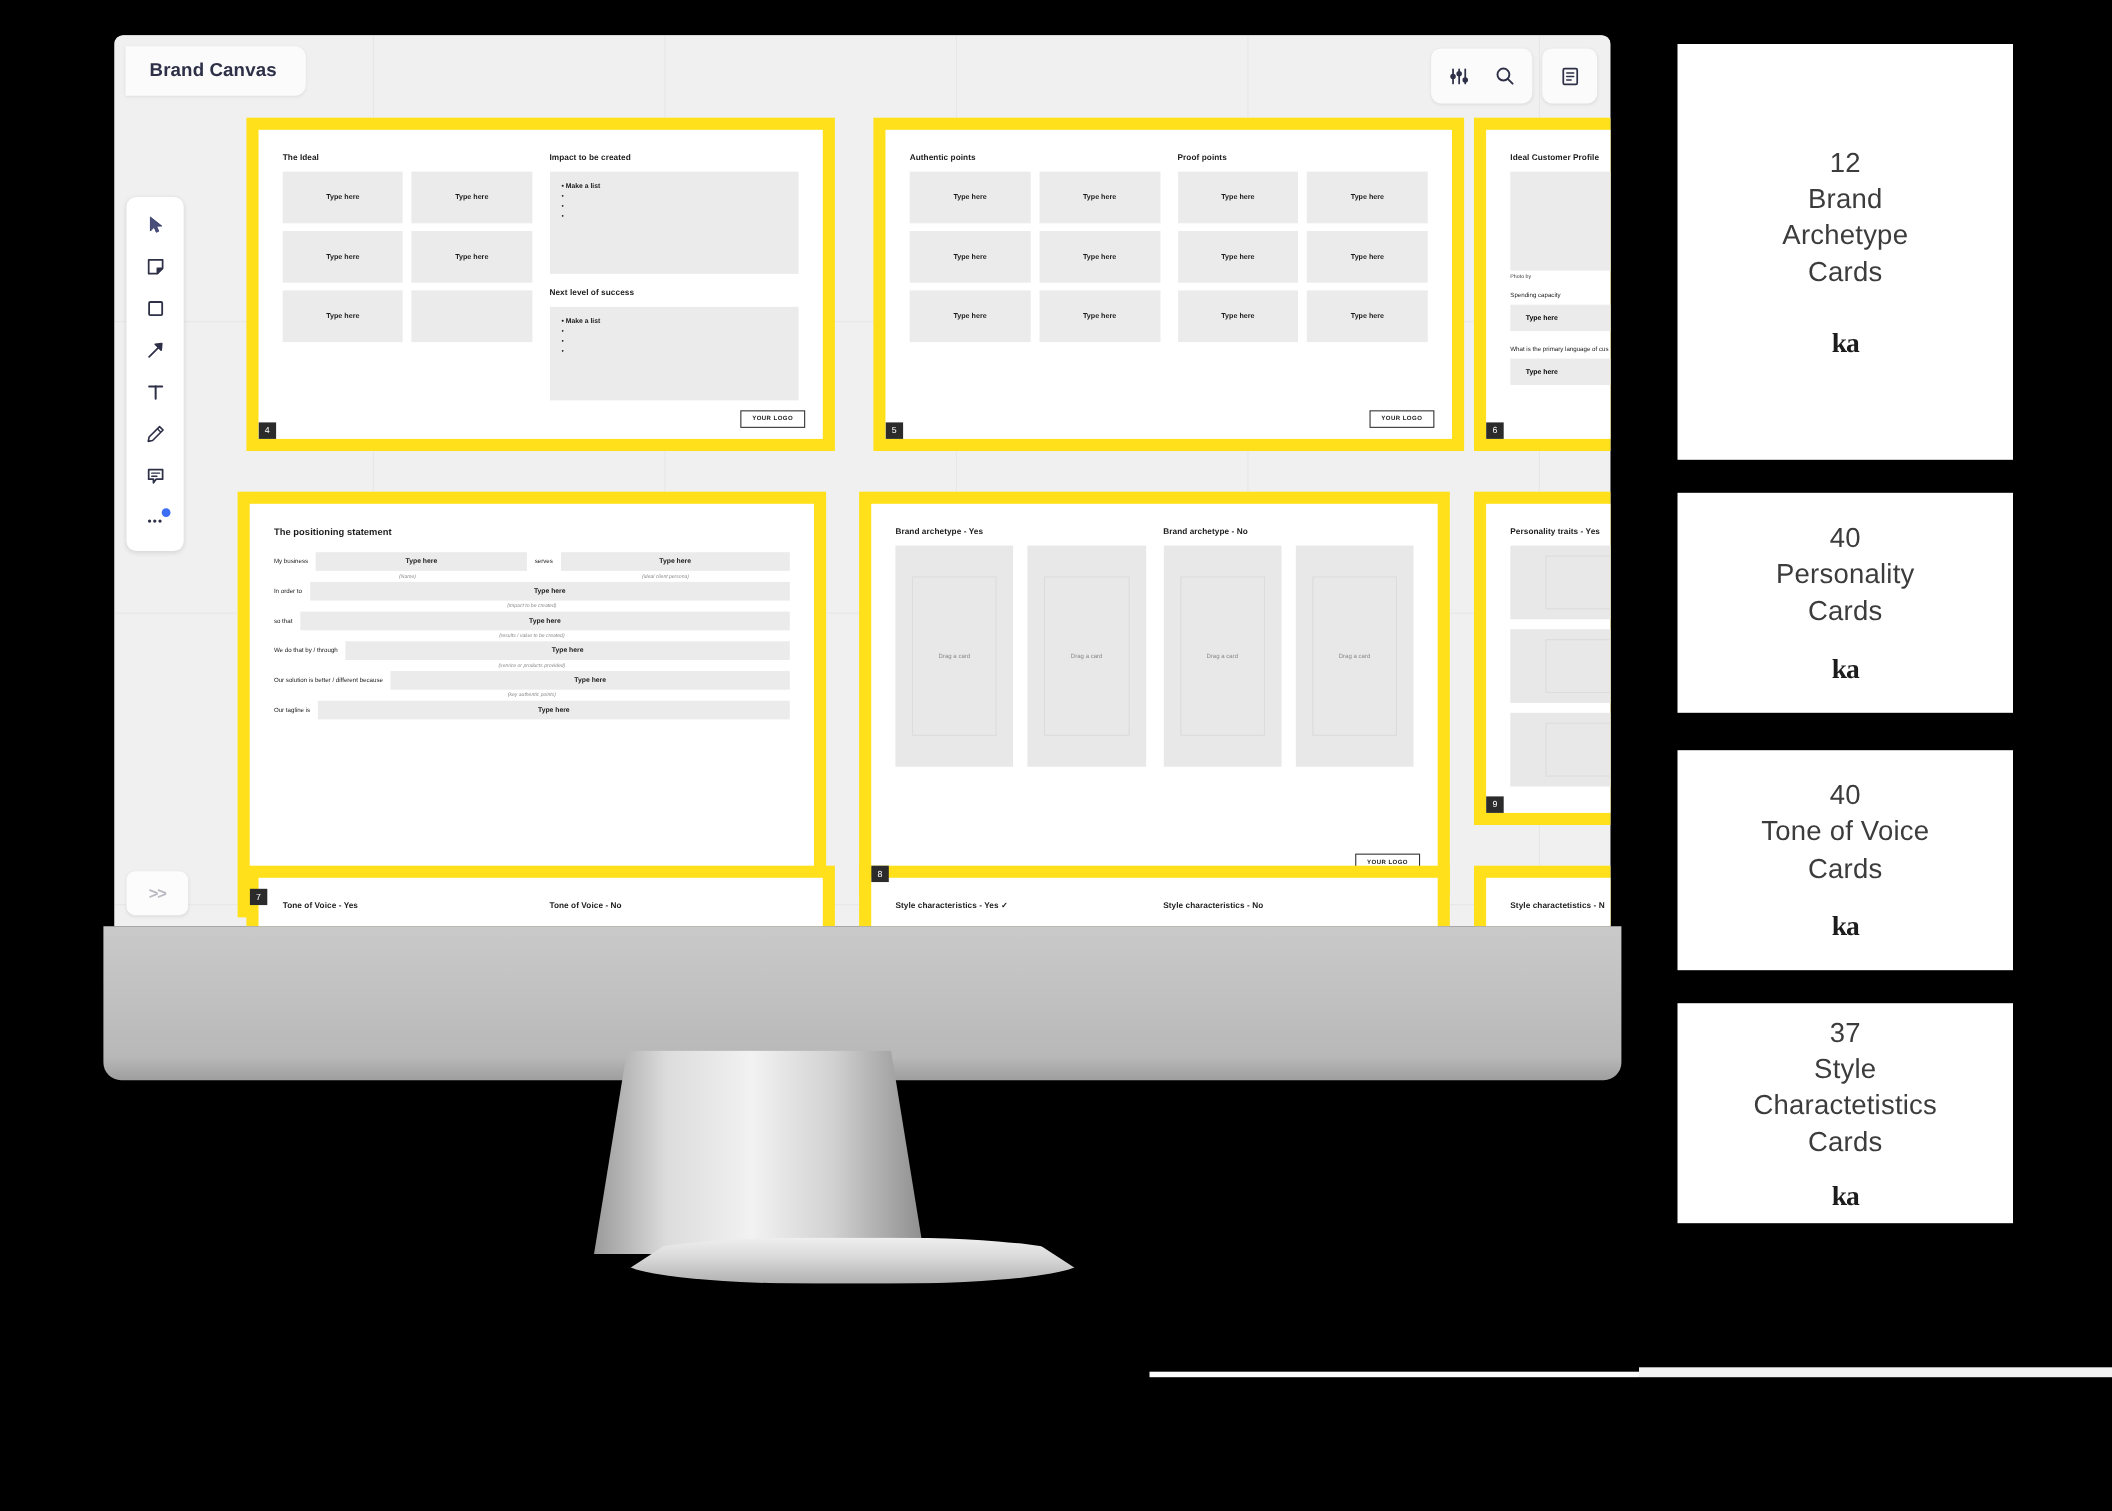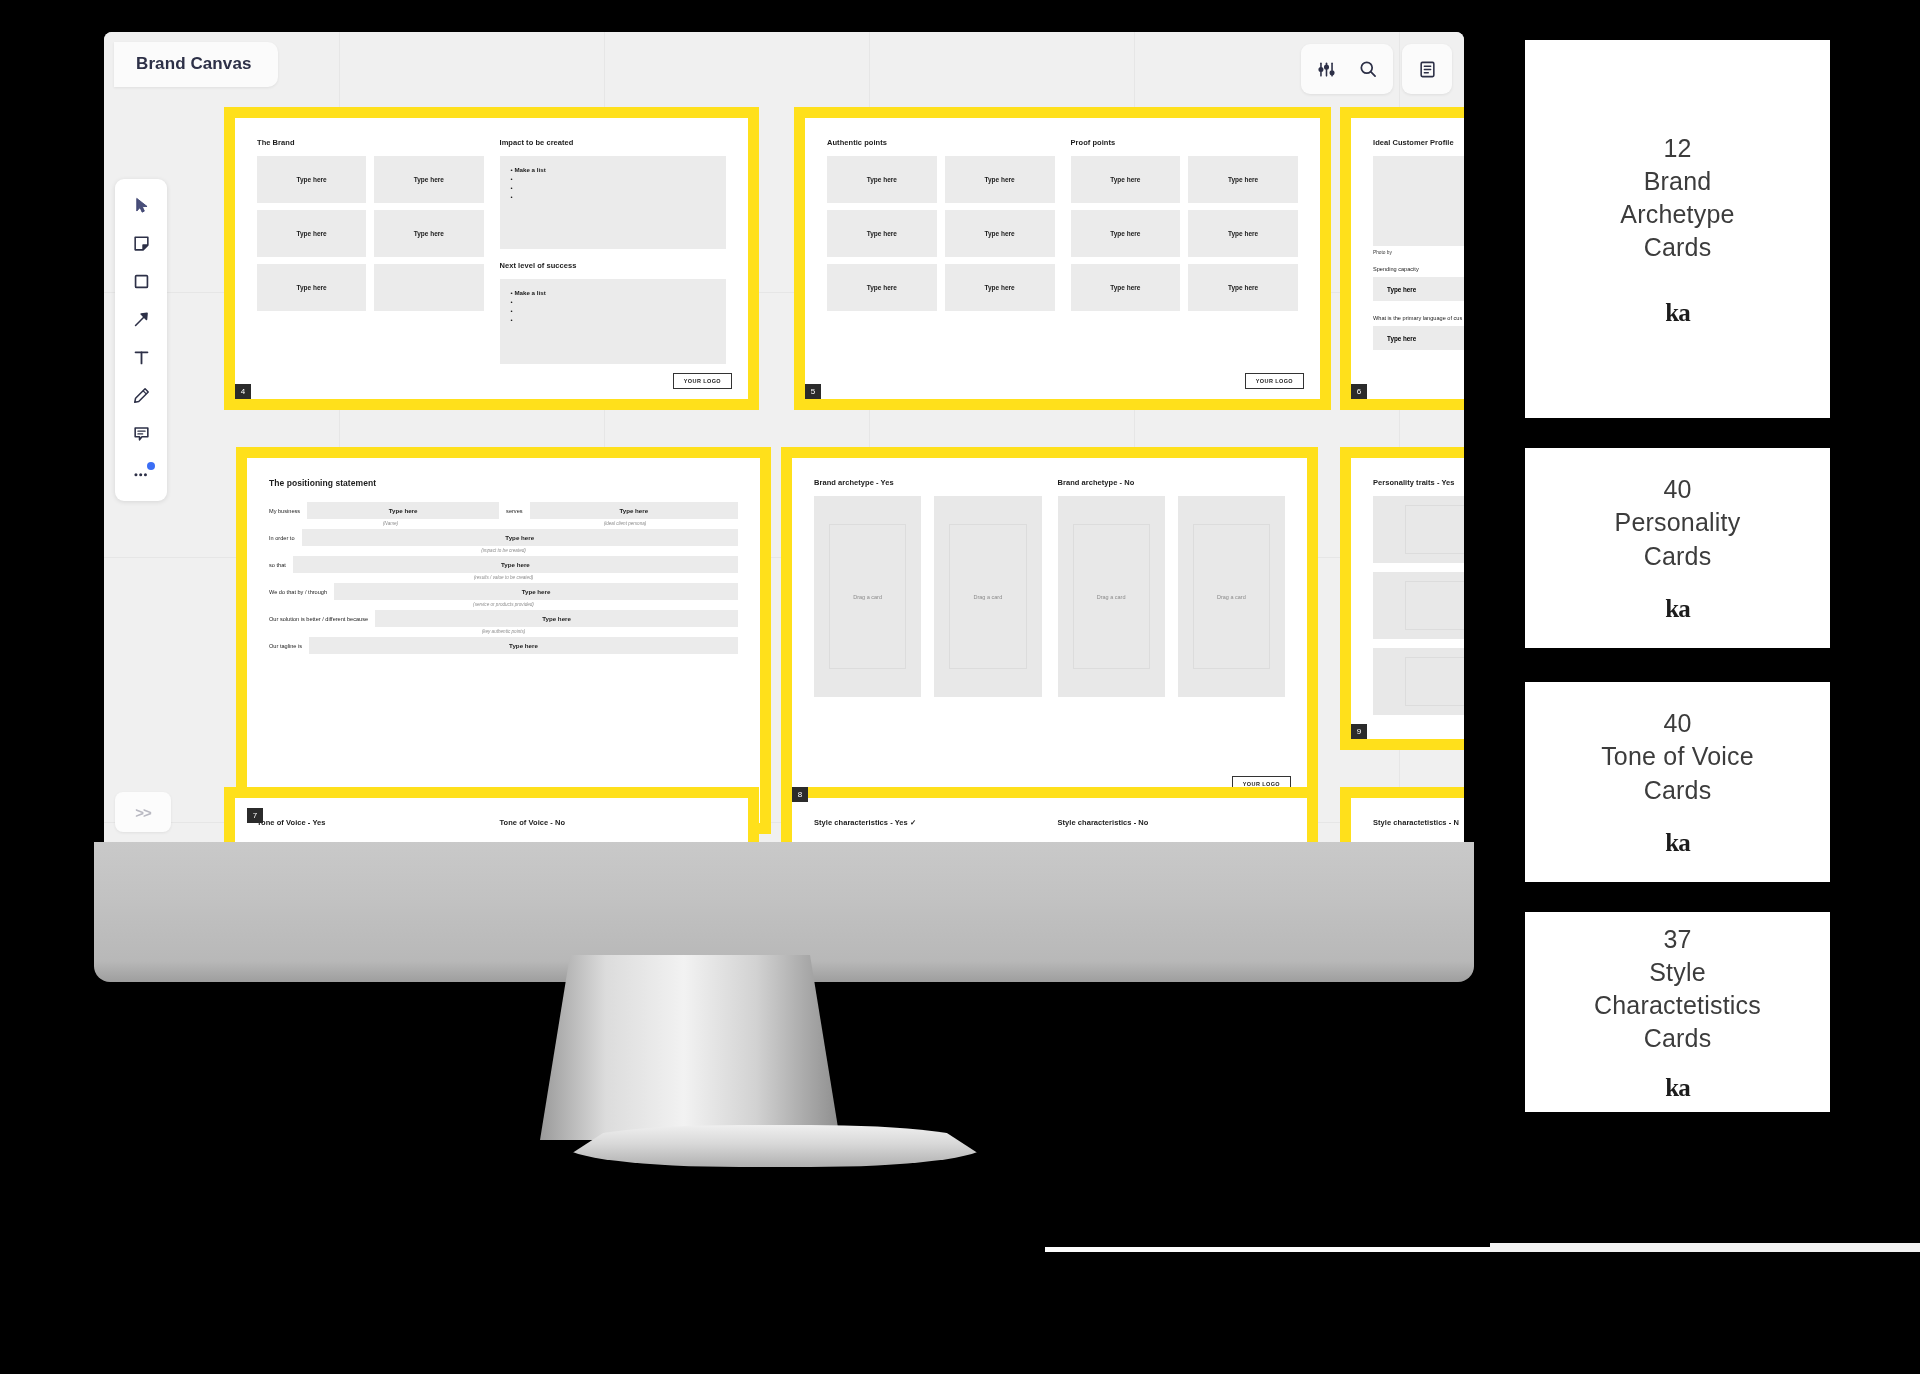--- a/index.html
+++ b/index.html
@@ -297,21 +297,21 @@
 
 <div id="monitor">
 
   <div id="screen">
     <div id="canvas-grid"></div>
 
     <div class="frame" style="left:120px; top:75px; width:535px; height:303px;">
       <div class="frame-inner">
         <div class="two-col">
           <div class="col">
-            <div class="sec-title">The Brand</div>
+            <div class="sec-title">The Ideal</div>
             <div class="grid-2x3">
               <div class="tbox">Type here</div>
               <div class="tbox">Type here</div>
               <div class="tbox">Type here</div>
               <div class="tbox">Type here</div>
               <div class="tbox">Type here</div>
               <div class="tbox"></div>
             </div>
           </div>
           <div class="col">
@@ -375,21 +375,21 @@
           <div style="font-size:4.8px; color:#3a3a3a; margin-bottom:11px;">Photo by</div>
           <div style="font-size:5.6px; color:#222; margin-bottom:5px;">Spending capacity</div>
           <div style="background:#ebebeb; height:24px; display:flex; align-items:center; padding-left:14px; font-size:6.3px; font-weight:700; margin-bottom:14px;">Type here</div>
           <div style="font-size:5.6px; color:#222; margin-bottom:5px; white-space:nowrap;">What is the primary language of cus</div>
           <div style="background:#ebebeb; height:24px; display:flex; align-items:center; padding-left:14px; font-size:6.3px; font-weight:700;">Type here</div>
         </div>
         <div class="frame-num">6</div>
       </div>
     </div>
 
-    <div class="frame" style="left:132px; top:415px; width:535px; height:387px;">
+    <div class="frame" style="left:112px; top:415px; width:535px; height:387px;">
       <div class="frame-inner">
         <div class="sec-title" style="font-size:8.5px; margin-bottom:14px;">The positioning statement</div>
 
         <div class="ps-row">
           <span class="ps-label">My business</span>
           <span class="ps-field" style="flex:0 0 192px;">Type here</span>
           <span class="ps-label">serves</span>
           <span class="ps-field">Type here</span>
         </div>
         <div style="display:flex;">

